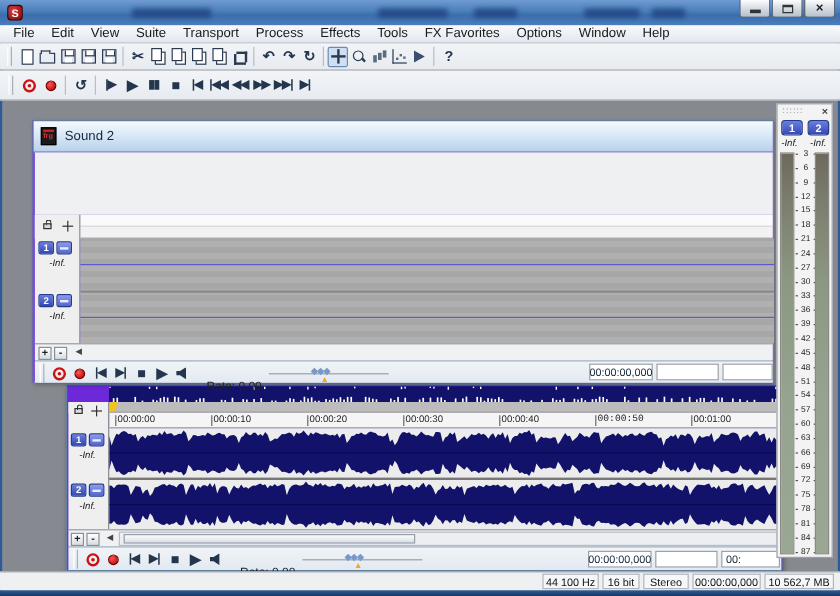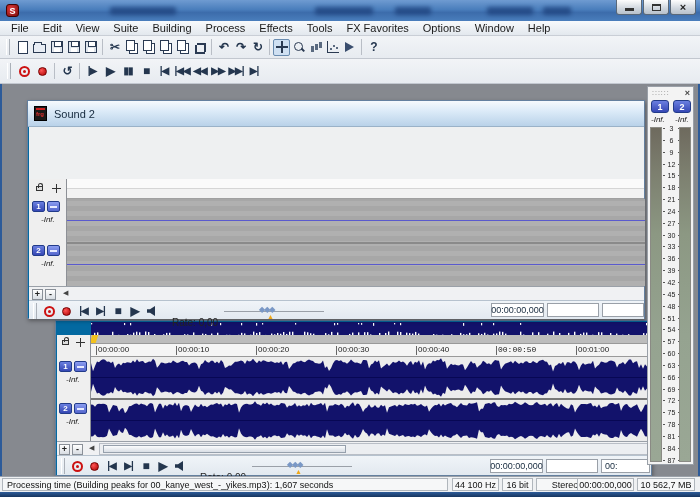--- a/index.html
+++ b/index.html
@@ -85,21 +85,21 @@
     display:flex;align-items:center;justify-content:center;}
   .inf{position:absolute;font-size:8px;color:#222;font-style:italic;}
   .mbar{position:absolute;top:40px;height:335px;width:12px;border:1px solid #8a8a84;
     background:linear-gradient(180deg,#6e6a5e 0%,#7d8070 14%,#8c9883 32%,#95a390 62%,#9aa795 100%);}
   #mscale{position:absolute;left:16px;top:38px;width:15px;height:339px;display:flex;flex-direction:column;justify-content:space-between;}
   .mtick{font-size:7px;color:#222;text-align:center;line-height:7px;position:relative;}
   .mtick:before,.mtick:after{content:"";position:absolute;top:3px;width:2px;height:1px;background:#555;}
   .mtick:before{left:-1px;} .mtick:after{right:-1px;}
 
   
-  .sndwin{background:#0369a1;border:1px solid #64809f;box-shadow:1px 2px 4px rgba(0,0,0,.35);}
+  .sndwin{background:#6d28d9;border:1px solid #64809f;box-shadow:1px 2px 4px rgba(0,0,0,.35);}
   .wtitle{height:26px;background:linear-gradient(180deg,#f6fafd 0%,#dcebf8 40%,#b9d2e9 100%);
     border-bottom:1px solid #9ab2c8;display:flex;align-items:center;}
   .docicon{width:13px;height:15px;margin:0 7px 0 6px;background:#1a1a1a;border:1px solid #000;position:relative;}
   .docicon:before{content:"frg";position:absolute;left:1px;top:4px;color:#e03030;font-size:6px;font-weight:bold;}
   .docicon:after{content:"";position:absolute;left:1px;top:1px;right:1px;height:2px;background:#c22;}
   .wtitle span{font-size:11px;color:#15293d;}
 
   .gutter{position:absolute;background:#efefef;border-right:1px solid #8d9096;}
   .lockic{position:absolute;width:7px;height:5px;border:1px solid #333;background:#ddd;}
   .lockic:before{content:"";position:absolute;left:1px;top:-4px;width:3px;height:4px;border:1px solid #333;border-bottom:none;border-radius:3px 3px 0 0;}
@@ -180,21 +180,21 @@
           <div class="x">×</div>
         </div>
     </div>
   </div>
 
   <div id="menubar" class="abs">
       <div class="menu-item">File</div>
       <div class="menu-item">Edit</div>
       <div class="menu-item">View</div>
       <div class="menu-item">Suite</div>
-      <div class="menu-item">Building</div>
+      <div class="menu-item">Transport</div>
       <div class="menu-item">Process</div>
       <div class="menu-item">Effects</div>
       <div class="menu-item">Tools</div>
       <div class="menu-item">FX Favorites</div>
       <div class="menu-item">Options</div>
       <div class="menu-item">Window</div>
       <div class="menu-item">Help</div>
     </div>
 
   <div id="toolbar1" class="abs toolbar">
@@ -614,21 +614,20 @@
         <div class="mtick">75</div>
         <div class="mtick">78</div>
         <div class="mtick">81</div>
         <div class="mtick">84</div>
         <div class="mtick">87</div>
       </div>
     <div class="mbar" style="left:31px"></div>
   </div>
 
   <div id="statusbar" class="abs">
-    <div class="scell" id="status-msg" style="left:2px;width:446px">Processing time (Building peaks for 00_kanye_west_-_yikes.mp3): 1,607 seconds</div>
     <div class="scell" style="left:452px;width:47px">44 100 Hz</div>
     <div class="scell" style="left:502px;width:31px">16 bit</div>
-    <div class="scell" style="left:536px;width:58px">Stereo</div>
+    <div class="scell" style="left:536px;width:38px">Stereo</div>
     <div class="scell" style="left:577px;width:57px">00:00:00,000</div>
     <div class="scell" style="left:637px;width:58px">10 562,7 MB</div>
   </div>
   <div id="bottom-frame" class="abs"></div>
 </div>
 
 </body></html>

